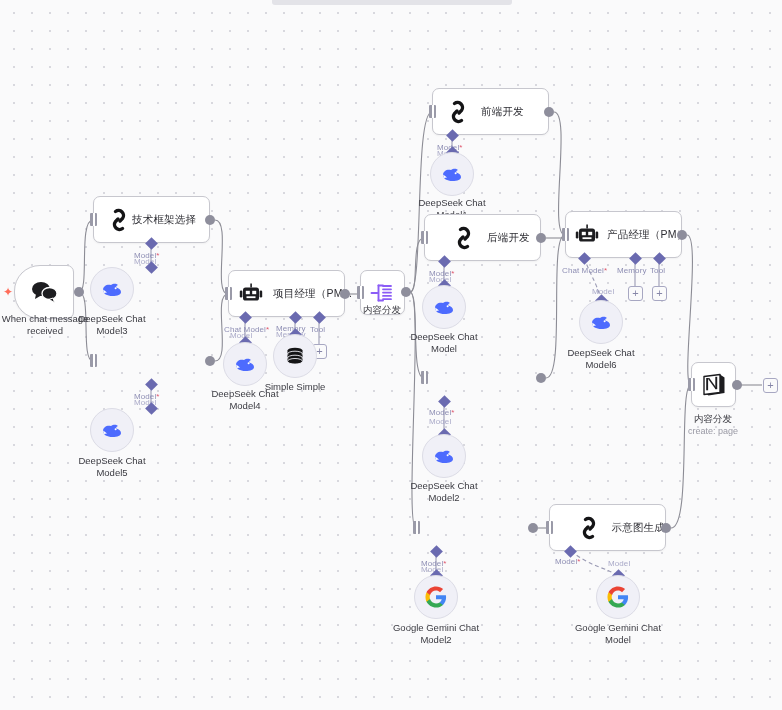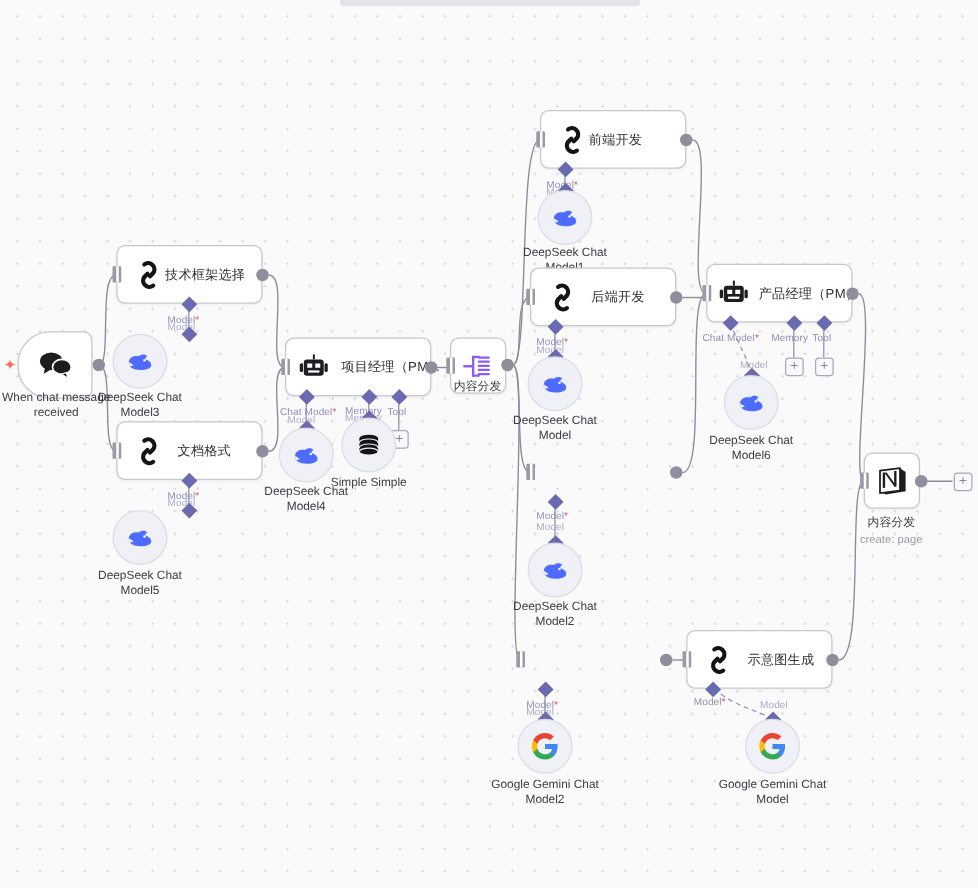--- a/index.html
+++ b/index.html
@@ -206,29 +206,20 @@
   <div class="subnode" style="left:90px; top:267px;">
     <svg width="24" height="20" viewBox="0 0 24 20">
       <path d="M3 11 C3 7 7 5 11 6 C13 4.5 16 4 18 6 C16.5 6.5 16 7.5 16.3 8.6 C19 9.2 21 11 21 13 C21 15.6 17.5 17 12.5 17 C7 17 3 14.8 3 11 Z" fill="#4d6bfe"></path>
       <circle cx="15.6" cy="9.2" r="1" fill="#fff"></circle>
       <path d="M3.2 10.5 L7 13.4 L3.6 13.9 Z" fill="#fff"></path>
     </svg>
   </div>
   <div class="nlabel" style="left:62px; top:313px; width:100px;">DeepSeek Chat
 Model3</div>
 
-  <div class="node wide" style="left:93px; top:337px;">
-    <span class="nicon" style="margin-left:12px;">
-      <svg width="26" height="26" viewBox="0 0 26 26">
-        <path d="M9.5 4.5 a5 5 0 0 1 7 7 l-2.5 2.5" fill="none" stroke="#141416" stroke-width="3.4" stroke-linecap="round"></path>
-        <path d="M16.5 21.5 a5 5 0 0 1 -7 -7 l2.5 -2.5" fill="none" stroke="#141416" stroke-width="3.4" stroke-linecap="round"></path>
-      </svg>
-    </span>
-    <span class="ntitle" style="margin-left:10px;">文档格式</span>
-  </div>
   <div class="port-in" style="left:90px; top:354px;"></div>
   <div class="port-out" style="left:205px; top:356px;"></div>
   <div class="diamond" style="left:147px; top:380px;"></div>
   <div class="clabel" style="left:134px; top:392px;"><span>Model</span><span class="req">*</span></div>
   <div class="clabel ghost" style="left:134px; top:398px;">Model</div>
 
   <div class="diamond" style="left:147px; top:404px;"></div>
   <div class="subnode" style="left:90px; top:408px;">
     <svg width="24" height="20" viewBox="0 0 24 20">
       <path d="M3 11 C3 7 7 5 11 6 C13 4.5 16 4 18 6 C16.5 6.5 16 7.5 16.3 8.6 C19 9.2 21 11 21 13 C21 15.6 17.5 17 12.5 17 C7 17 3 14.8 3 11 Z" fill="#4d6bfe"></path>
@@ -310,40 +301,40 @@
   <div class="port-out" style="left:401px; top:287px;"></div>
   <div class="nlabel" style="left:332px; top:304px; width:100px;">内容分发</div>
 
   <div class="node wide" style="left:432px; top:88px;">
     <span class="nicon" style="margin-left:12px;">
       <svg width="26" height="26" viewBox="0 0 26 26">
         <path d="M9.5 4.5 a5 5 0 0 1 7 7 l-2.5 2.5" fill="none" stroke="#141416" stroke-width="3.4" stroke-linecap="round"></path>
         <path d="M16.5 21.5 a5 5 0 0 1 -7 -7 l2.5 -2.5" fill="none" stroke="#141416" stroke-width="3.4" stroke-linecap="round"></path>
       </svg>
     </span>
-    <span class="ntitle" style="">前端开发</span>
+    <span class="ntitle" style="margin-left:10px;">前端开发</span>
   </div>
   <div class="port-in" style="left:429px; top:105px;"></div>
   <div class="port-out" style="left:544px; top:107px;"></div>
   <div class="diamond" style="left:448px; top:131px;"></div>
   <div class="clabel" style="left:437px; top:143px;"><span>Model</span><span class="req">*</span></div>
   <div class="clabel ghost" style="left:437px; top:149px;">Model</div>
 
   <div class="diamond" style="left:448px; top:148px;"></div>
   <div class="subnode" style="left:430px; top:152px;">
     <svg width="24" height="20" viewBox="0 0 24 20">
       <path d="M3 11 C3 7 7 5 11 6 C13 4.5 16 4 18 6 C16.5 6.5 16 7.5 16.3 8.6 C19 9.2 21 11 21 13 C21 15.6 17.5 17 12.5 17 C7 17 3 14.8 3 11 Z" fill="#4d6bfe"></path>
       <circle cx="15.6" cy="9.2" r="1" fill="#fff"></circle>
       <path d="M3.2 10.5 L7 13.4 L3.6 13.9 Z" fill="#fff"></path>
     </svg>
   </div>
   <div class="nlabel" style="left:402px; top:197px; width:100px;">DeepSeek Chat
 Model1</div>
 
-  <div class="node wide" style="left:424px; top:214px;">
+  <div class="node wide" style="left:424px; top:214px;padding-left:14px;">
     <span class="nicon" style="margin-left:12px;">
       <svg width="26" height="26" viewBox="0 0 26 26">
         <path d="M9.5 4.5 a5 5 0 0 1 7 7 l-2.5 2.5" fill="none" stroke="#141416" stroke-width="3.4" stroke-linecap="round"></path>
         <path d="M16.5 21.5 a5 5 0 0 1 -7 -7 l2.5 -2.5" fill="none" stroke="#141416" stroke-width="3.4" stroke-linecap="round"></path>
       </svg>
     </span>
     <span class="ntitle" style="margin-left:10px;">后端开发</span>
   </div>
   <div class="port-in" style="left:421px; top:231px;"></div>
   <div class="port-out" style="left:536px; top:233px;"></div>
@@ -430,21 +421,21 @@
     <svg width="22" height="22" viewBox="0 0 24 24">
       <path fill="#4285F4" d="M23 12.3c0-.8-.1-1.6-.2-2.3H12v4.5h6.2c-.3 1.4-1.1 2.6-2.3 3.4v2.8h3.7C21.8 18.6 23 15.7 23 12.3z"></path>
       <path fill="#34A853" d="M12 23.5c3.1 0 5.7-1 7.6-2.8l-3.7-2.8c-1 .7-2.3 1.1-3.9 1.1-3 0-5.6-2-6.5-4.8H1.7v3C3.6 20.9 7.5 23.5 12 23.5z"></path>
       <path fill="#FBBC05" d="M5.5 14.2c-.2-.7-.4-1.4-.4-2.2s.1-1.5.4-2.2v-3H1.7C.9 8.4.5 10.1.5 12s.4 3.6 1.2 5.2l3.8-3z"></path>
       <path fill="#EA4335" d="M12 5c1.7 0 3.2.6 4.4 1.7l3.3-3.3C17.7 1.6 15.1.5 12 .5 7.5.5 3.6 3.1 1.7 6.8l3.8 3C6.4 7 9 5 12 5z"></path>
     </svg>
   </div>
   <div class="nlabel" style="left:376px; top:622px; width:120px;">Google Gemini Chat
 Model2</div>
 
-  <div class="node wide" style="left:549px; top:504px;">
+  <div class="node wide" style="left:549px; top:504px;justify-content:flex-end;">
     <span class="nicon" style="margin-left:12px;">
       <svg width="26" height="26" viewBox="0 0 26 26">
         <path d="M9.5 4.5 a5 5 0 0 1 7 7 l-2.5 2.5" fill="none" stroke="#141416" stroke-width="3.4" stroke-linecap="round"></path>
         <path d="M16.5 21.5 a5 5 0 0 1 -7 -7 l2.5 -2.5" fill="none" stroke="#141416" stroke-width="3.4" stroke-linecap="round"></path>
       </svg>
     </span>
     <span class="ntitle" style="margin-left:10px;">示意图生成</span>
   </div>
   <div class="port-in" style="left:546px; top:521px;"></div>
   <div class="port-out" style="left:661px; top:523px;"></div>

